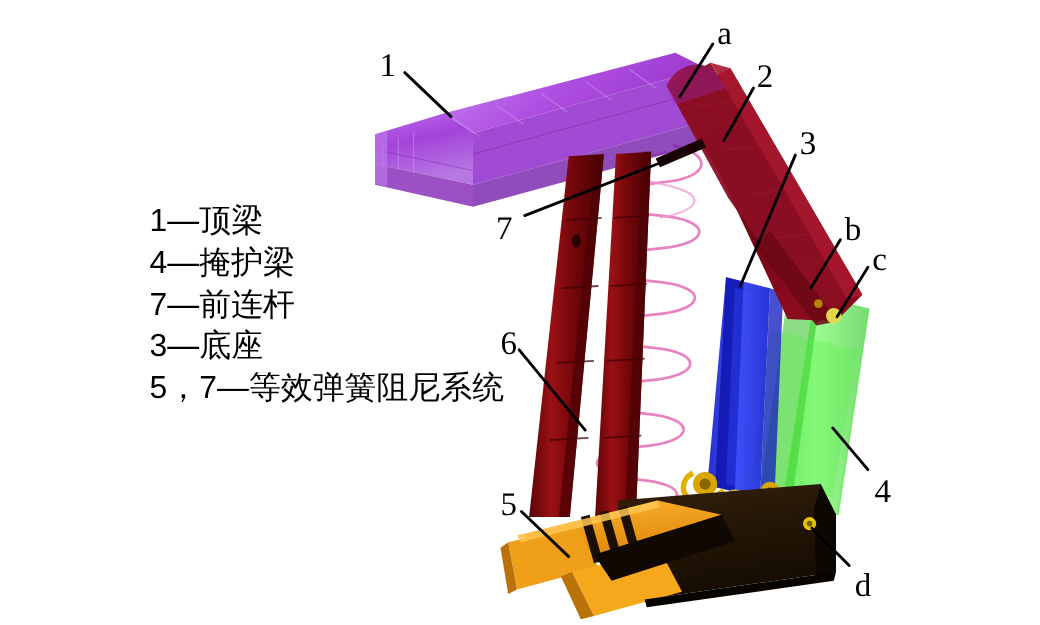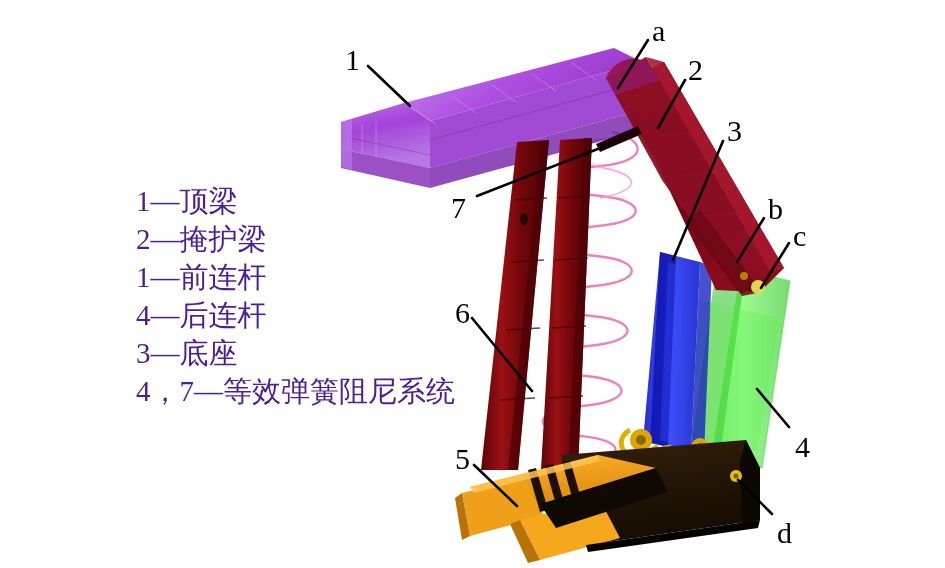--- a/index.html
+++ b/index.html
@@ -17,24 +17,24 @@
   }
 
   
   #legend {
     position: absolute;
     left: 136px;
     top: 182px;
     width: 330px;
   }
   .legend-line {
-    font-family: Liberation Serif, serif;
+    font-family: Liberation Sans, sans-serif;
     font-size: 29px;
     line-height: 38px;
-    color: #4c1d95;
+    color: #000000;
     white-space: nowrap;
     letter-spacing: 0px;
   }
 
   
   .callout {
     position: absolute;
     font-family: "Liberation Serif", "DejaVu Serif", serif;
     font-size: 30px;
     color: #000000;
@@ -257,25 +257,24 @@
       <line x1="477" y1="196" x2="608" y2="145"></line>
       <line x1="472" y1="318" x2="532" y2="391"></line>
       <line x1="789" y1="427" x2="757" y2="389"></line>
       <line x1="474" y1="465" x2="517" y2="506"></line>
       <line x1="772" y1="514" x2="738" y2="480"></line>
     </g>
   </svg>
 
   <div id="legend">
     <div class="legend-line">1—顶梁</div>
-    <div class="legend-line">2—掩护梁</div>
-    <div class="legend-line">1—前连杆</div>
-    <div class="legend-line">4—后连杆</div>
+    <div class="legend-line">4—掩护梁</div>
+    <div class="legend-line">7—前连杆</div>
     <div class="legend-line">3—底座</div>
-    <div class="legend-line">4，7—等效弹簧阻尼系统</div>
+    <div class="legend-line">5，7—等效弹簧阻尼系统</div>
   </div>
 
   <div class="callout" style="left:345px; top:45px;">1</div>
   <div class="callout" style="left:652px; top:16px;">a</div>
   <div class="callout" style="left:688px; top:55px;">2</div>
   <div class="callout" style="left:727px; top:116px;">3</div>
   <div class="callout" style="left:768px; top:194px;">b</div>
   <div class="callout" style="left:793px; top:221px;">c</div>
   <div class="callout" style="left:451px; top:193px;">7</div>
   <div class="callout" style="left:455px; top:298px;">6</div>

